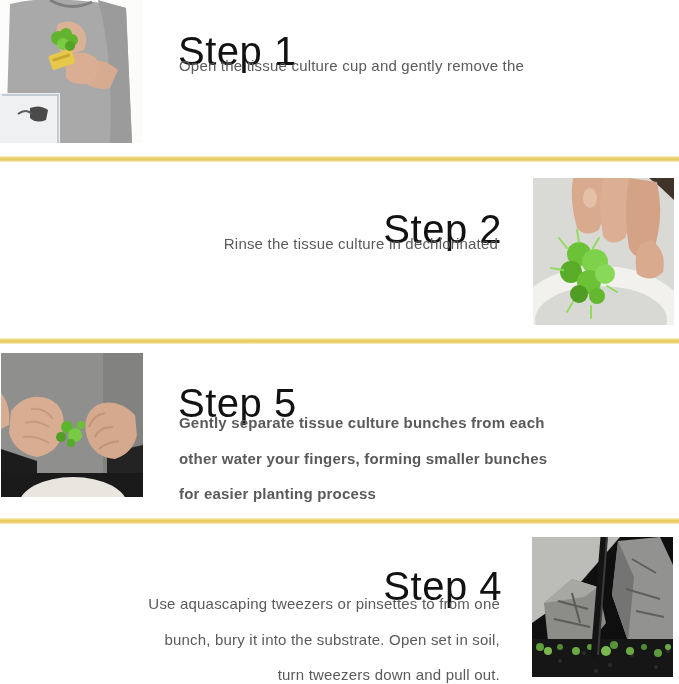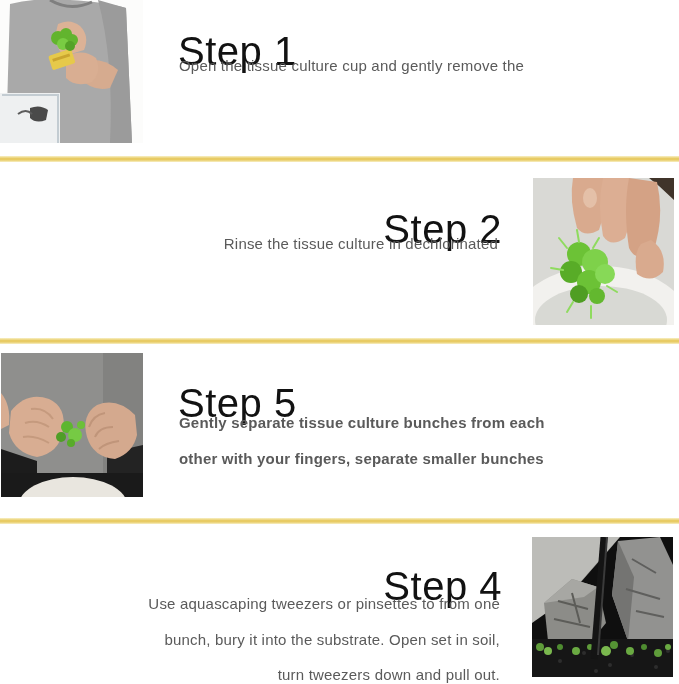--- a/index.html
+++ b/index.html
@@ -149,21 +149,22 @@
             <circle cx="74" cy="82" r="7" fill="#76ca44"></circle>
           <circle cx="60" cy="84" r="5" fill="#4f9e26"></circle>
             <circle cx="80" cy="72" r="4" fill="#6cc038"></circle>
           <circle cx="70" cy="90" r="4" fill="#58ab2a"></circle>
         </g>
       </svg>
     </div>
     <h2 class="step-title t3">Step 5</h2>
     <div class="step-lines l3">
       <div>Gently separate tissue culture bunches from each</div>
-      <div>other with your fingers, separate smaller bunches</div>
+      <div>other water your fingers, forming smaller bunches</div>
+      <div>for easier planting process</div>
     </div>
   </section>
 
   <div class="divider" style="top:518px"></div>
 
   <section>
     <h2 class="step-title t4 align-right">Step 4</h2>
     <div class="step-lines l4 align-right">
       <div>Use aquascaping tweezers or pinsettes to from one</div>
       <div>bunch, bury it into the substrate. Open set in soil,</div>

